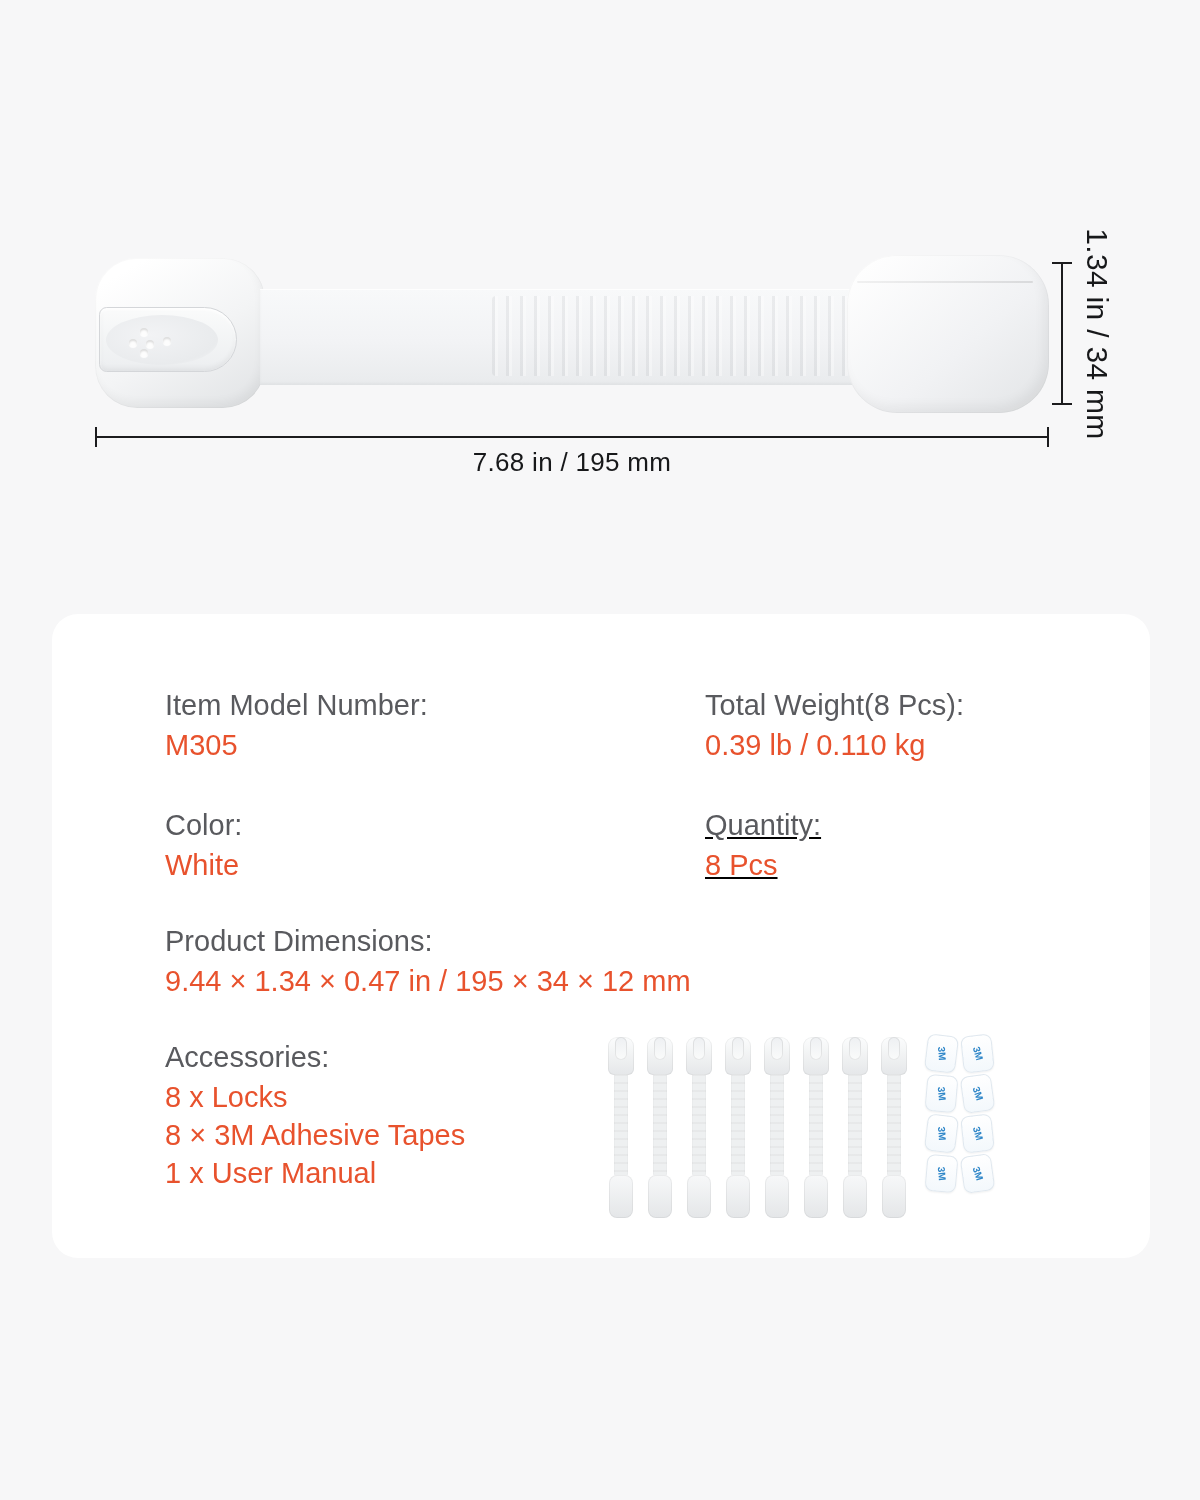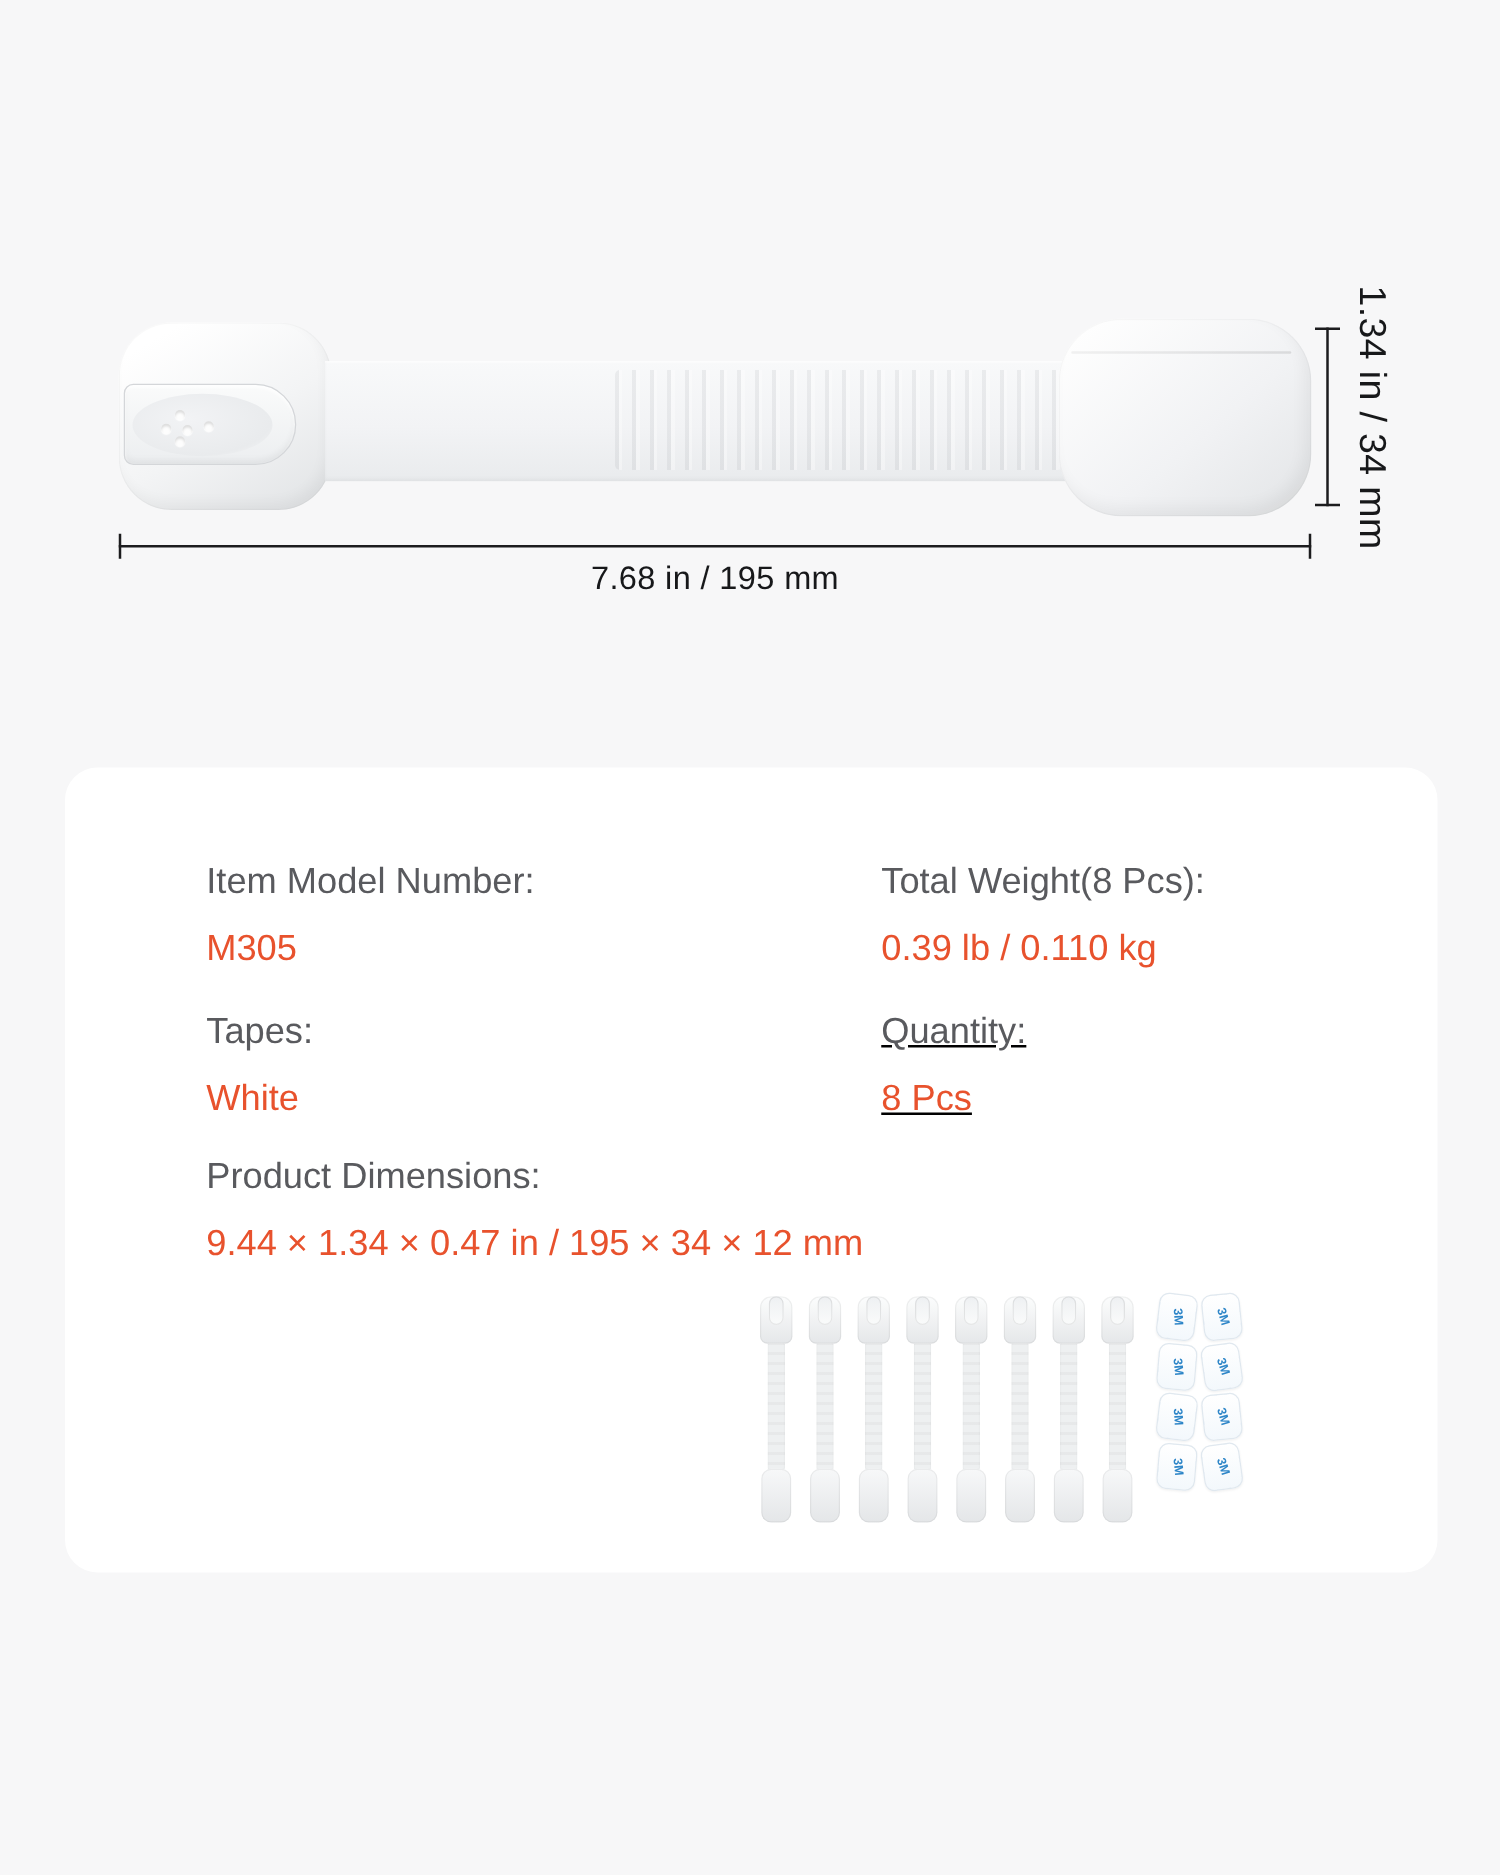--- a/index.html
+++ b/index.html
@@ -60,21 +60,21 @@
     writing-mode:vertical-rl;font-size:30px;color:#17181a;letter-spacing:0.3px;white-space:nowrap;}
 
   
   .card{position:absolute;left:52px;top:614px;width:1098px;height:644px;
     background:var(--card-bg,#ffffff);border-radius:26px;}
   .spec{position:absolute;}
   .s0{left:113px;top:72px;} .s1{left:653px;top:72px;}
   .s2{left:113px;top:192px;} .s3{left:653px;top:192px;text-decoration:underline;}
   .s4{left:113px;top:308px;} .s5{left:113px;top:424px;}
   .spec-label{font-size:29px;line-height:38px;color:var(--label-gray,#595a5e);}
-  .spec-value{font-size:29px;line-height:38px;color:var(--accent-orange,#e8522d);margin-top:16px;white-space:nowrap;}
+  .spec-value{font-size:29px;line-height:38px;color:var(--accent-orange,#e8522d);margin-top:2px;white-space:nowrap;}
   .spec-list .spec-value{margin-top:0;}
   .spec-list{margin-top:2px;}
 
   
   .acc-locks{position:absolute;left:556px;top:418px;display:flex;gap:13px;}
   .alock{width:26px;}
   .alock-top{width:26px;height:38px;border-radius:9px 9px 6px 6px;
     background:linear-gradient(180deg,#fcfdfd,#e5e7e9);
     box-shadow:inset 0 0 0 1px rgba(0,0,0,0.05);}
   .alock-oval{width:12px;height:23px;margin:5px auto 0;border-radius:7px;
@@ -150,34 +150,42 @@
       <div class="spec-label">Item Model Number:</div>
       <div class="spec-value">M305</div>
     </div>
 
     <div class="spec s1">
       <div class="spec-label">Total Weight(8 Pcs):</div>
       <div class="spec-value">0.39 lb / 0.110 kg</div>
     </div>
 
     <div class="spec s2">
-      <div class="spec-label">Tapes:</div>
+      <div class="spec-label">Color:</div>
       <div class="spec-value">White</div>
     </div>
 
     <div class="spec s3">
       <div class="spec-label">Quantity:</div>
       <div class="spec-value">8 Pcs</div>
     </div>
 
     <div class="spec s4">
       <div class="spec-label">Product Dimensions:</div>
       <div class="spec-value">9.44 × 1.34 × 0.47 in / 195 × 34 × 12 mm</div>
     </div>
 
+    <div class="spec s5">
+      <div class="spec-label">Accessories:</div>
+      <div class="spec-list">
+        <div class="spec-value">8 x Locks</div>
+        <div class="spec-value">8 × 3M Adhesive Tapes</div>
+        <div class="spec-value">1 x User Manual</div>
+      </div>
+    </div>
 
     <div class="acc-locks">
   <div class="alock">
     <div class="alock-top">
       <div class="alock-oval"></div>
     </div>
     <div class="alock-strap"></div>
     <div class="alock-bottom"></div>
   </div>
 

